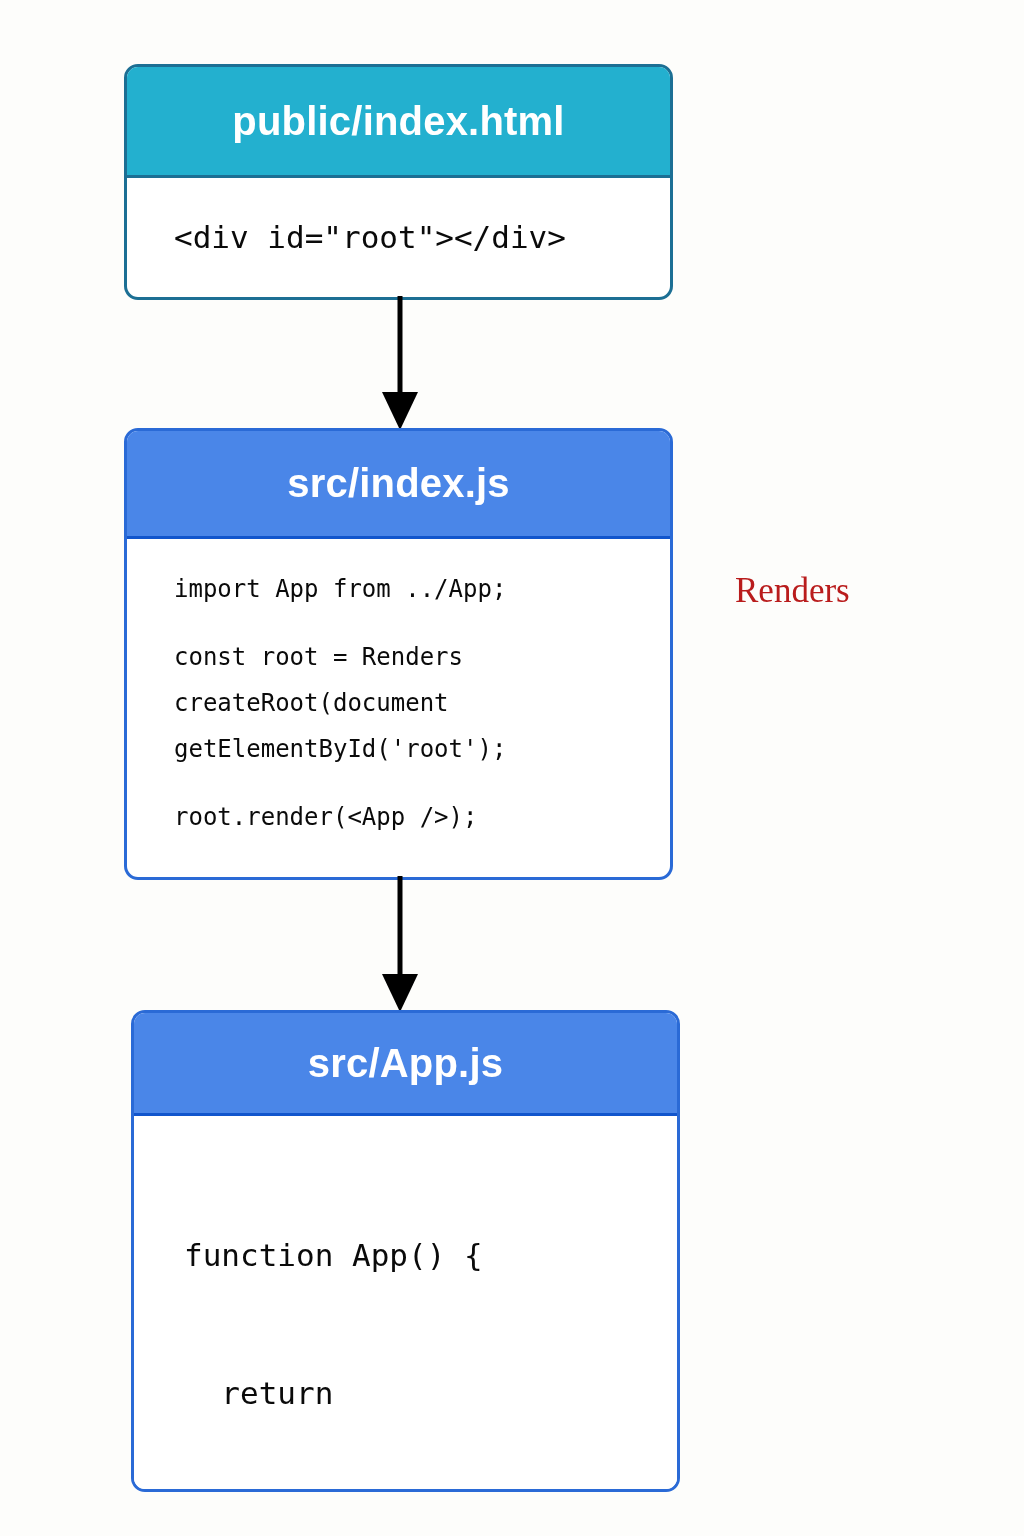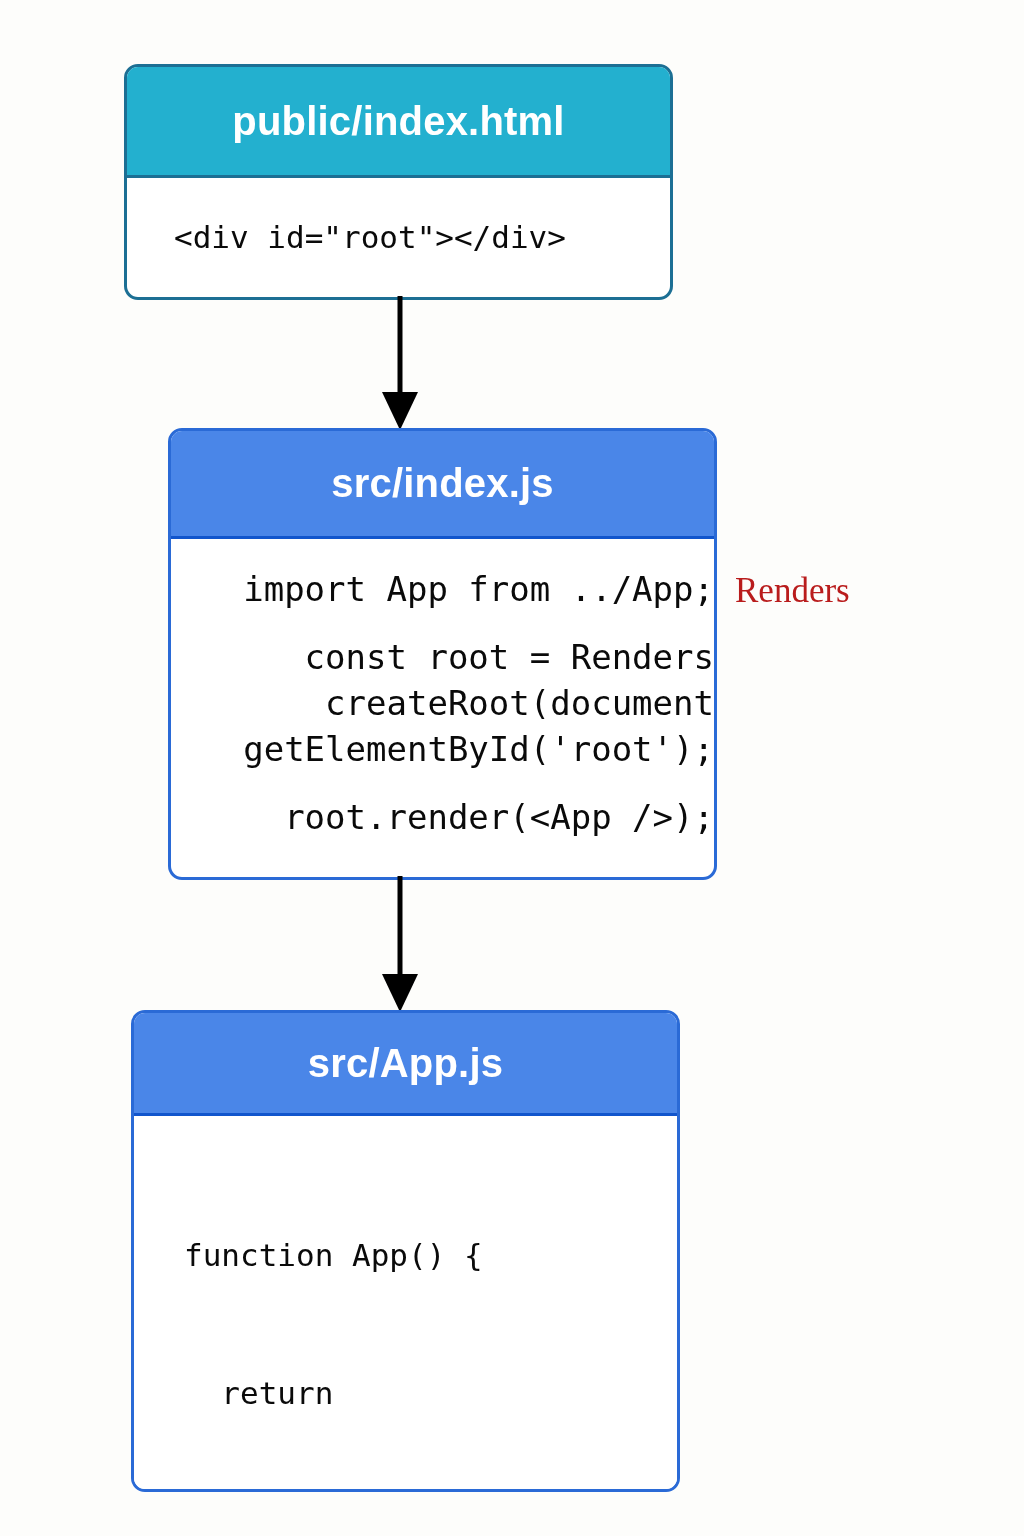--- a/index.html
+++ b/index.html
@@ -69,33 +69,31 @@
     line-height: 38px;
   }
 
   
   #node-index-js {
     left: 124px;
     top: 428px;
     width: 549px;
     height: 452px;
     border: 3px solid #2a6ad6;
-    margin-left: 44px;
   }
   #node-index-js .node-header {
     height: 108px;
     background: #4a86e8;
     font-size: 40px;
     border-bottom: 3px solid #1155cc;
   }
   #node-index-js .node-body {
     padding: 27px 0 0 47px;
-    font-size: 34px;
+    font-size: 24px;
     line-height: 46px;
-    text-align: right;
   }
 
   
   #node-app-js {
     left: 131px;
     top: 1010px;
     width: 549px;
     height: 482px;
     border: 3px solid #2a6ad6;
   }

